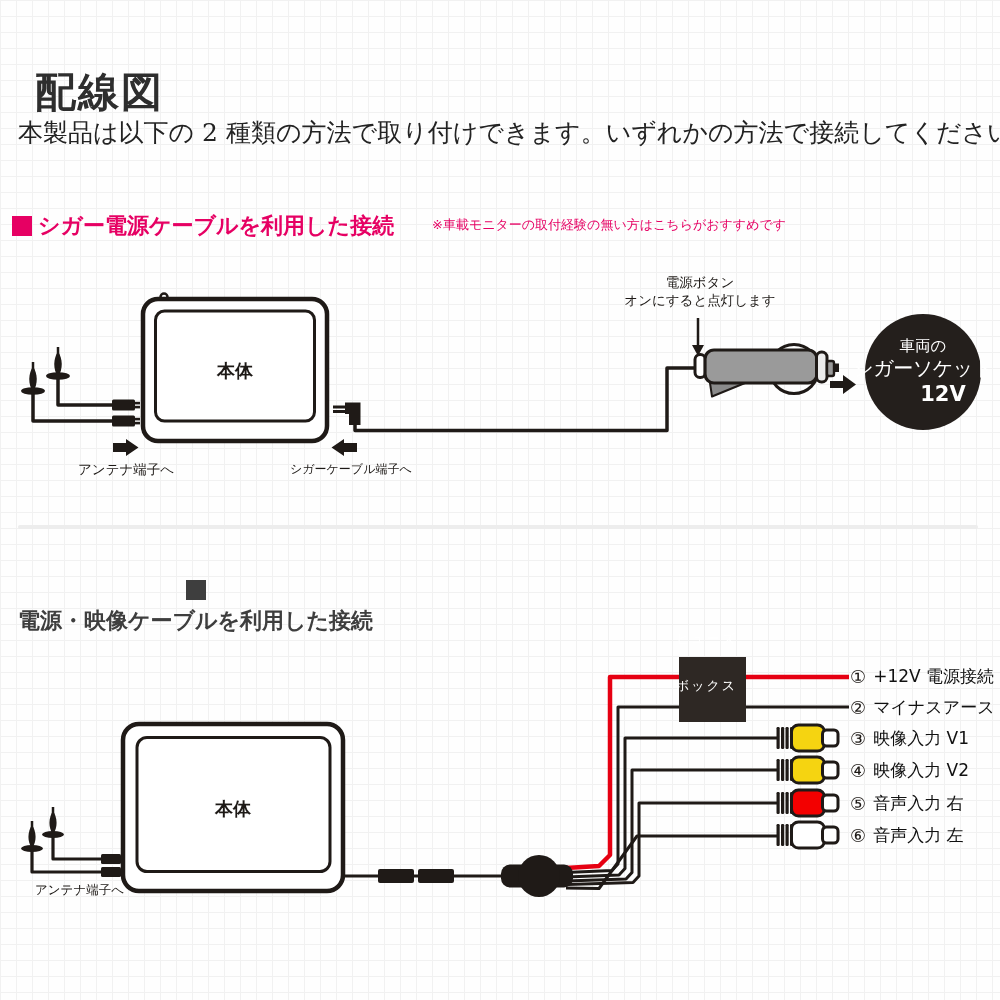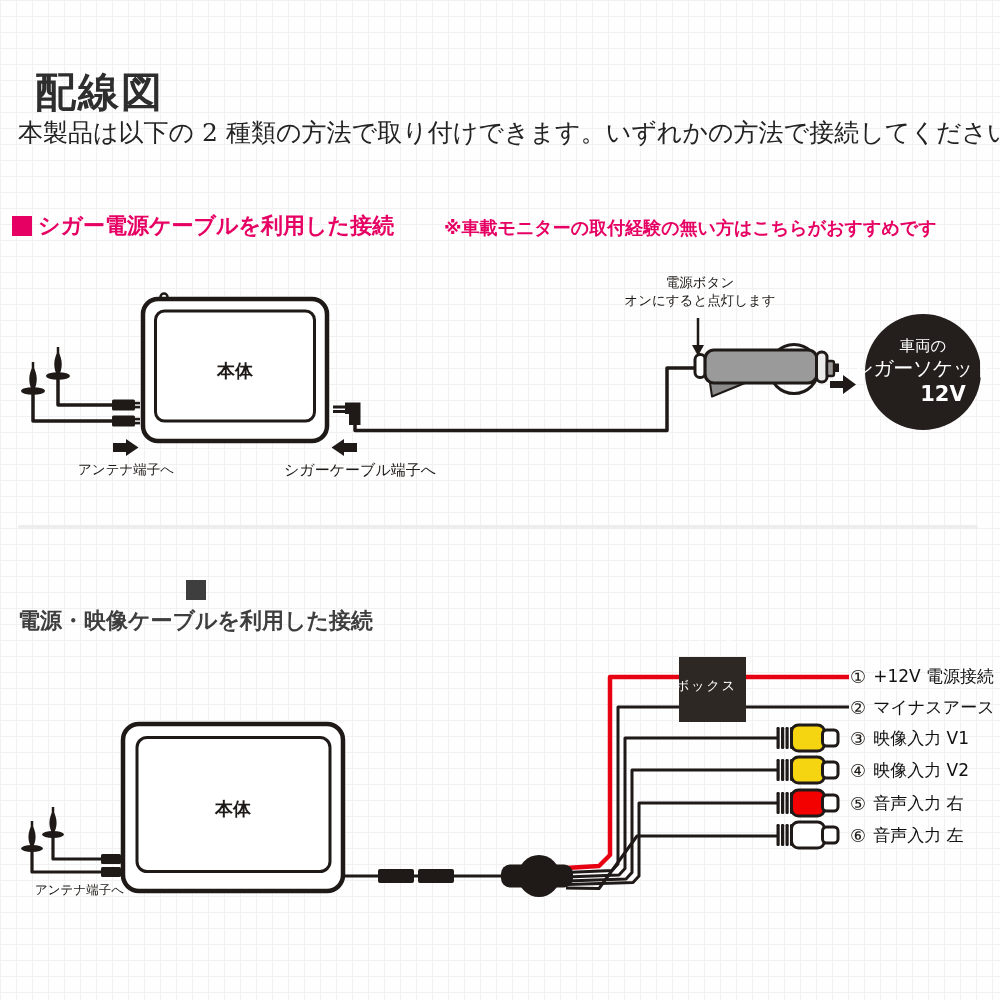--- a/index.html
+++ b/index.html
@@ -17,21 +17,21 @@
   #art{position:absolute;left:0;top:0;}
   .serif{font-family:"DejaVu Serif","Liberation Serif",serif;}
   .page-title{left:18px;top:48px;font-size:41px;font-weight:600;letter-spacing:2px;color:#2e2e2e;margin:17px;}
   .intro{left:18px;top:116px;font-size:25px;color:#232323;margin:0;}
   .sec-head{display:flex;align-items:center;gap:6px;font-size:22px;font-weight:bold;}
   .sec1-head{left:12px;top:211px;color:#e60063;}
   .sec2-head{left:18px;top:580px;color:#3e3e3e;flex-direction:column;}
   .sq{width:20px;height:20px;display:inline-block;flex:0 0 auto;}
   .sq.pink{background:#e60063;}
   .sq.gray{background:#3e3e3e;}
-  .sec1-note{left:444px;top:216px;font-size:18px;font-weight:bold;color:#e60063;}
+  .sec1-note{left:432px;top:216px;font-size:13px;font-weight:normal;color:#e60063;}
   .divider{left:18px;top:525px;width:960px;height:4px;background:#ededed;border-radius:2px;}
   .device-label{font-size:18px;font-weight:bold;text-align:center;width:60px;}
   .small-label{font-size:13px;color:#1d1916;}
   .pb-label{left:608px;top:274px;width:184px;text-align:center;font-size:13.5px;line-height:1.3;}
   .socket-text{left:865px;top:315px;width:116px;height:114px;display:flex;flex-direction:column;
     align-items:center;justify-content:center;color:#fff;text-align:center;line-height:1.2;}
   .socket-l1{font-size:15.5px;}
   .socket-l2{font-size:20px;letter-spacing:-0.5px;}
   .socket-l3{font-size:21px;font-weight:bold;margin-top:2px;margin-left:40px;}
   .fuse-text{left:679px;top:630px;width:55px;height:65px;display:flex;flex-direction:column;
@@ -205,21 +205,21 @@
     <span>シガー電源ケーブルを利用した接続</span>
   </div>
   <div class="abs sec1-note">※車載モニターの取付経験の無い方はこちらがおすすめです</div>
 
   <div class="abs device-label" style="left:205px;top:359px;">本体</div>
   <div class="abs pb-label">
     <div>電源ボタン</div>
     <div>オンにすると点灯します</div>
   </div>
   <div class="abs small-label" style="left:78px;top:461px;font-size:13.5px;">アンテナ端子へ</div>
-  <div class="abs small-label" style="left:284px;top:461px;font-size:15px;text-align:center;">シガーケーブル端子へ</div>
+  <div class="abs small-label" style="left:290px;top:461px;font-size:12px;text-align:center;">シガーケーブル端子へ</div>
   <div class="abs socket-text">
     <div class="socket-l1">車両の</div>
     <div class="socket-l2">シガーソケット</div>
     <div class="socket-l3">12V</div>
   </div>
 
   <div class="abs divider"></div>
 
   <div class="abs sec-head sec2-head">
     <span class="sq gray"></span>

